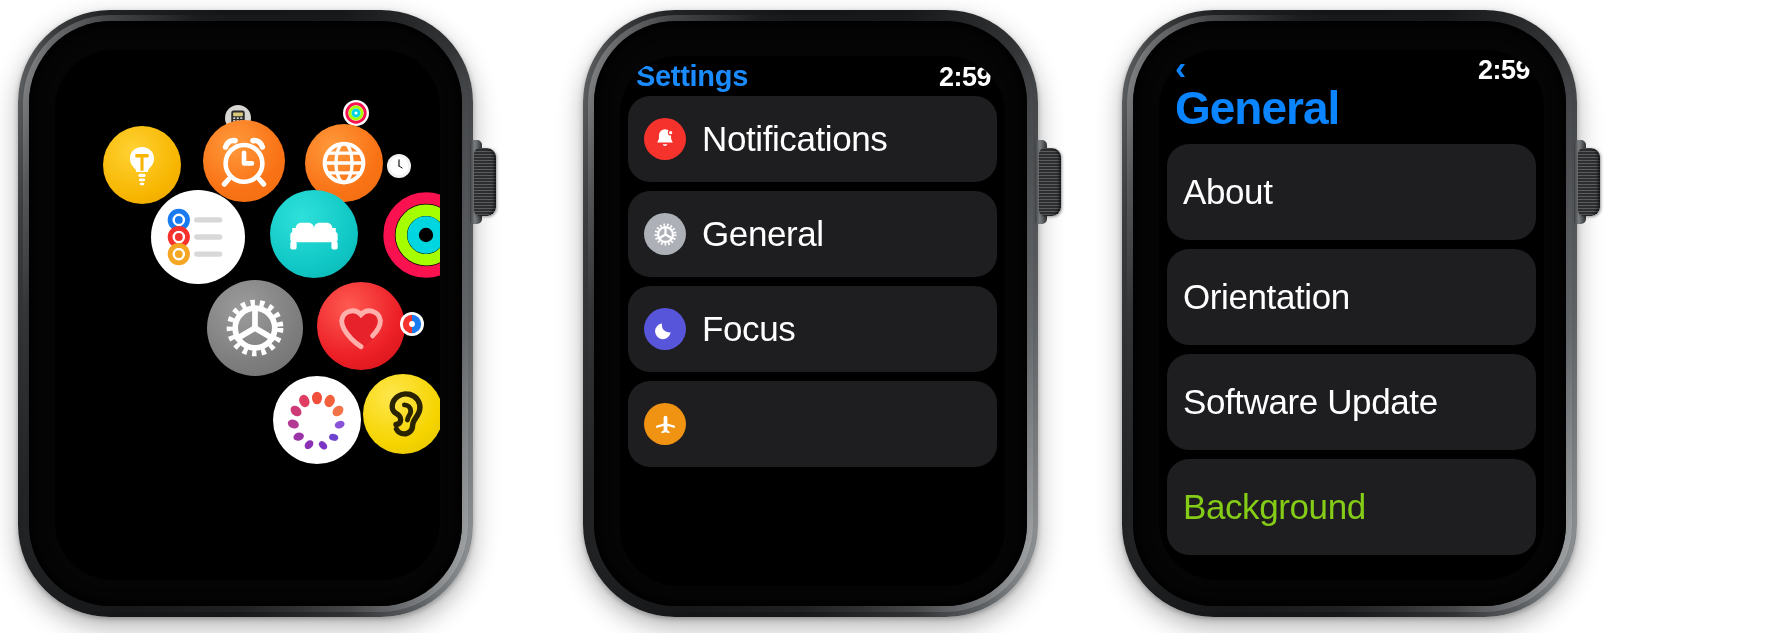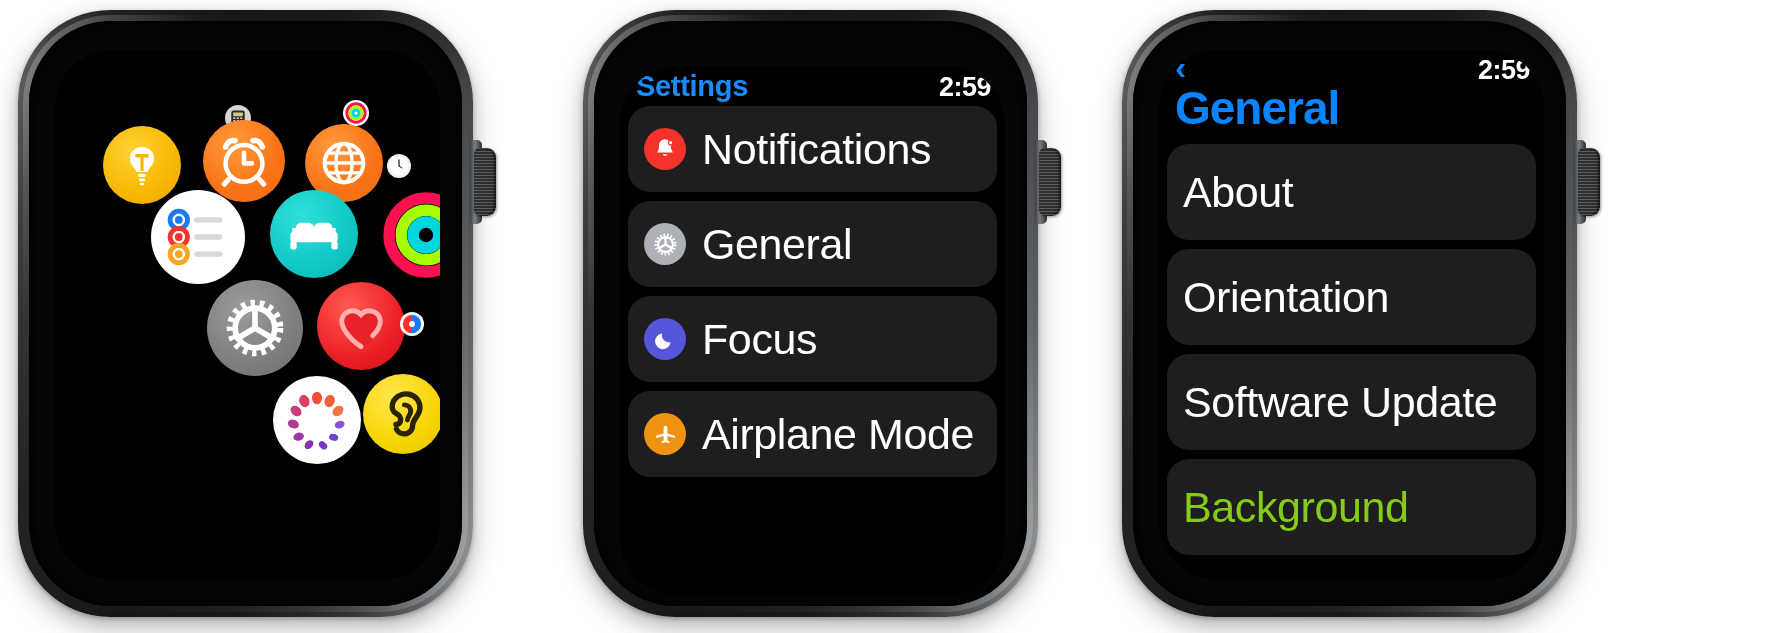--- a/index.html
+++ b/index.html
@@ -69,21 +69,21 @@
     color:#0a84ff;font-size:46px;font-weight:700;letter-spacing:-1px;
     padding:0 16px;margin-top:-6px;line-height:52px;
   }
   .rows{padding:0 8px;}
   .row{
     background:#1e1e20;border-radius:22px;
     display:flex;align-items:center;gap:16px;
     padding:0 16px;margin-bottom:9px;
   }
   .row-icon{width:42px;height:42px;border-radius:50%;flex:0 0 42px;display:flex;align-items:center;justify-content:center;}
-  .row-label{font-size:43px;font-weight:400;color:#fff;letter-spacing:-.4px;white-space:nowrap;}
+  .row-label{font-size:35px;font-weight:400;color:#fff;letter-spacing:-.4px;white-space:nowrap;}
   .row-cut{overflow:hidden;}
   .row-faded .row-label{color:#84cc16;}
 
   
   #watch2 .row{height:86px;}
   #watch3 .row{height:96px;padding:0 16px;}
 </style>
 </head>
 <body>
 
@@ -250,21 +250,21 @@
       </div>
 
     </div>
   </div>
 
   <div class="watch" id="watch2" style="left:553px;top:0;width:510px;height:633px;">
     <div class="watch-body" style="left:30px;top:10px;width:455px;height:607px;"></div>
     <div class="crown-cap" style="left:482px;top:140px;width:12px;height:84px;"></div>
     <div class="crown" style="left:486px;top:148px;width:22px;height:68px;"></div>
 
-    <div class="screen list-screen" style="left:67px;top:66px;width:385px;height:530px;">
+    <div class="screen list-screen" style="left:67px;top:56px;width:385px;height:530px;">
       <div class="status-bar">
         <div class="app-title">Settings</div>
         <div class="clock">2:59</div>
       </div>
 
       <div class="rows">
 
         <div class="row">
           <span class="row-icon" style="background:#f6322c;">
             <svg width="26" height="26" viewBox="0 0 24 24">
@@ -300,21 +300,20 @@
           </span>
           <span class="row-label">Focus</span>
         </div>
 
         <div class="row row-cut" style="height:86px;">
           <span class="row-icon" style="background:#f09313;">
             <svg width="25" height="25" viewBox="0 0 24 24">
               <path d="M21 13.2 13.8 11V5.4a1.8 1.8 0 0 0-3.6 0V11L3 13.2v2.2l7.2-1.9v4.1l-2.1 1.3v1.5l3.9-.9 3.9.9v-1.5l-2.1-1.3v-4.1l7.2 1.9z" fill="#fff"></path>
             </svg>
           </span>
-          <span class="row-label">Airplane Mode</span>
         </div>
 
       </div>
     </div>
   </div>
 
   <div class="watch" id="watch3" style="left:1092px;top:0;width:510px;height:633px;">
     <div class="watch-body" style="left:30px;top:10px;width:455px;height:607px;"></div>
     <div class="crown-cap" style="left:482px;top:140px;width:12px;height:84px;"></div>
     <div class="crown" style="left:486px;top:148px;width:22px;height:68px;"></div>

